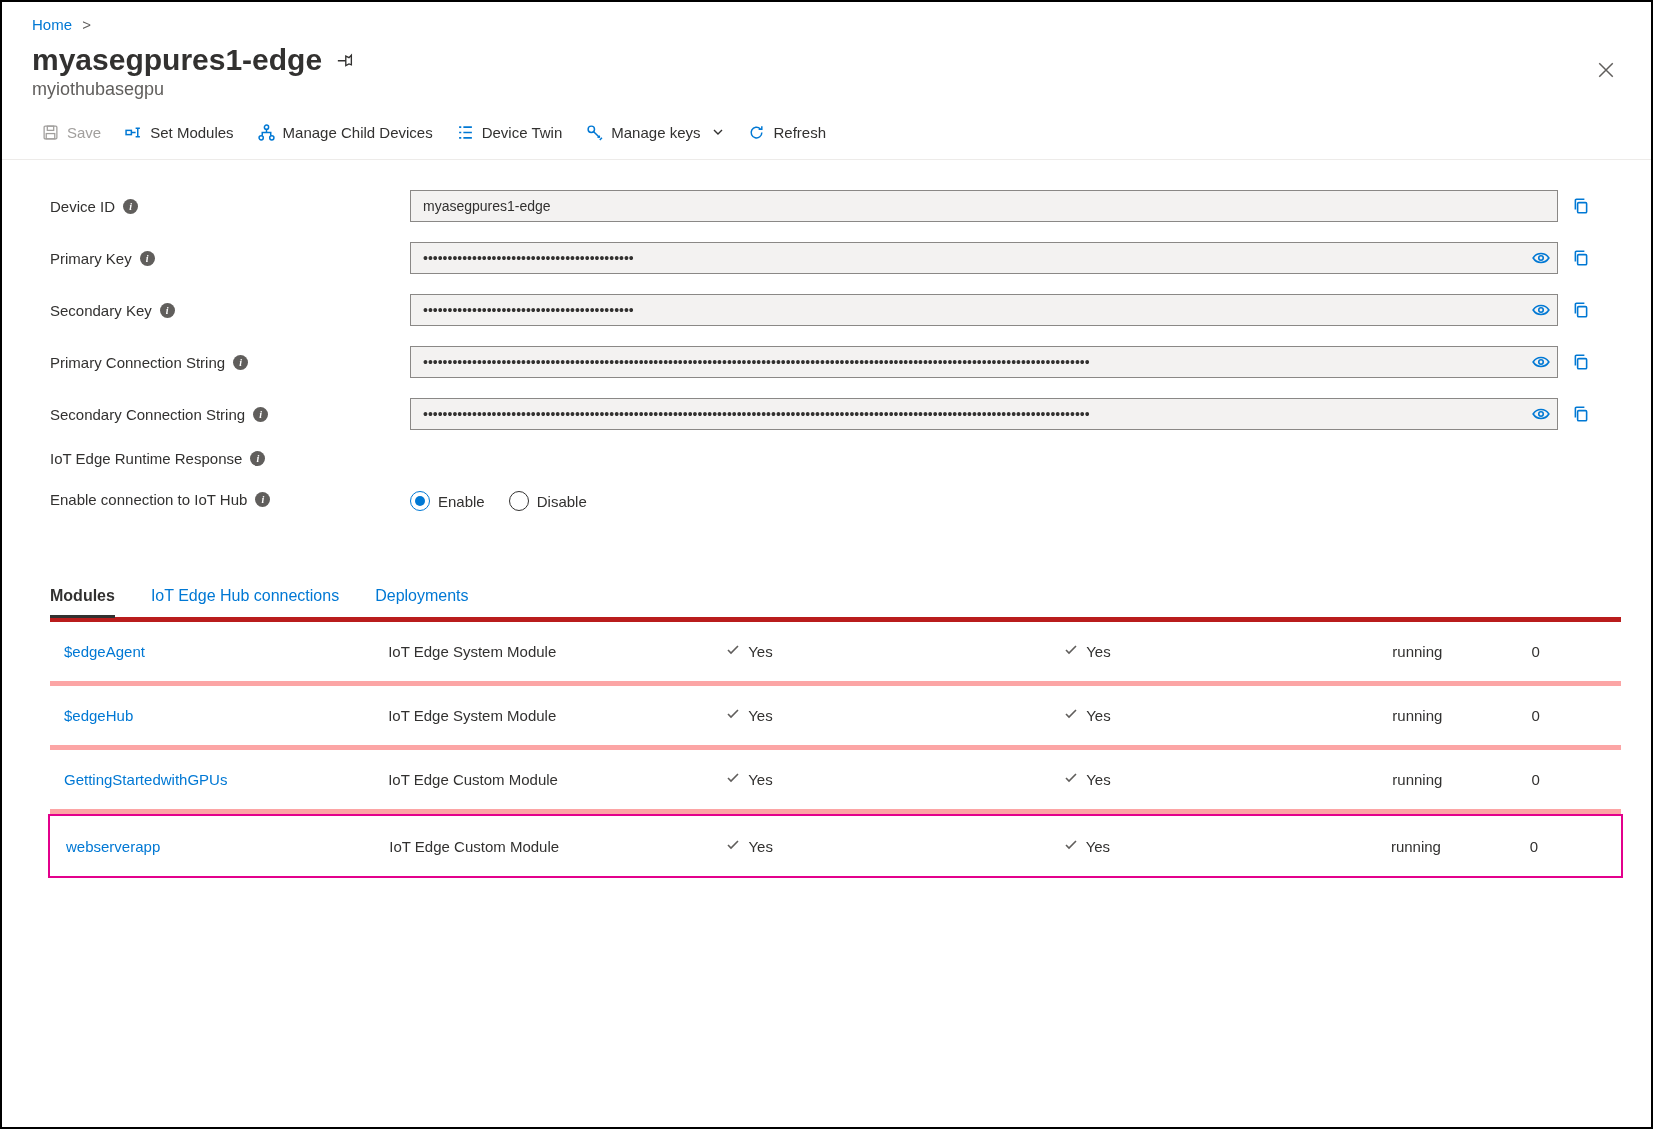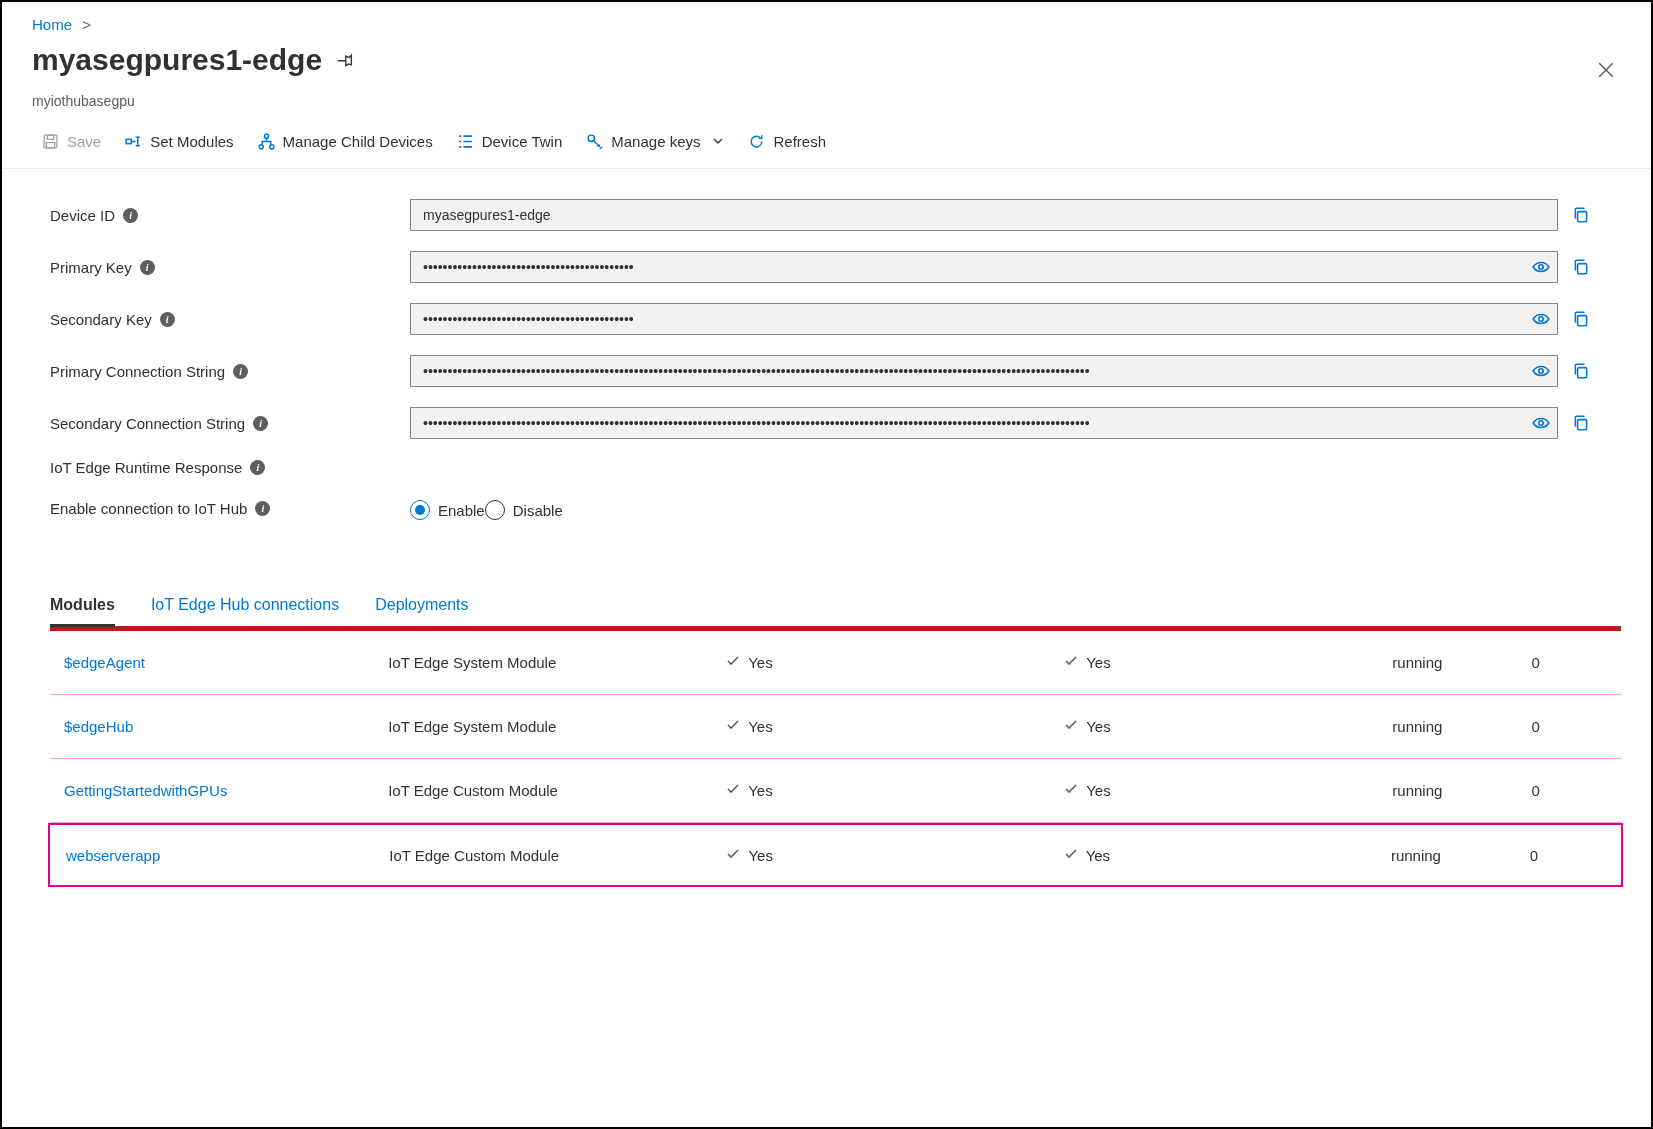--- a/index.html
+++ b/index.html
@@ -6,57 +6,57 @@
   body { font-family: "Segoe UI", -apple-system, sans-serif; font-size: 13px; color: #323130; background: #fff; border: 2px solid #000; width: 1653px; height: 1129px; overflow: hidden; padding: 12px 0 0 0; }
   a { color: #0078d4; text-decoration: none; }
   .breadcrumb { padding: 2px 24px 10px 30px; font-size: 15px; }
   .breadcrumb a { color: #0078d4; }
   .breadcrumb .sep { color: #605e5c; margin: 0 6px; }
   .header { display: flex; align-items: flex-start; justify-content: space-between; padding: 0 30px; }
   .title-wrap { }
   .title-row { display: flex; align-items: center; gap: 14px; }
   h1 { font-size: 30px; font-weight: 600; color: #323130; }
   .pin-icon { width: 18px; height: 18px; color: #323130; }
-  .subtitle { font-size: 14px; color: #605e5c; margin-top: 16px; }
+  .subtitle { font-size: 18px; color: #605e5c; margin-top: 2px; }
   .close-btn { font-size: 22px; color: #605e5c; padding: 6px; cursor: pointer; margin-top: 10px; }
   .toolbar { display: flex; align-items: center; gap: 4px; padding: 18px 30px 12px 30px; border-bottom: 1px solid #edebe9; }
   .tb-item { display: inline-flex; align-items: flex-start; gap: 8px; padding: 6px 10px; cursor: pointer; font-size: 15px; color: #323130; }
   .tb-item.disabled { color: #a19f9d; cursor: default; }
   .tb-icon { width: 17px; height: 17px; display: inline-flex; align-items: center; justify-content: center; }
   .tb-icon svg { width: 17px; height: 17px; }
   .chev { margin-left: 4px; }
   .content { padding: 30px 30px 0 48px; }
   .field-row { display: flex; align-items: center; margin-bottom: 20px; }
   .field-label { width: 360px; font-size: 15px; color: #323130; display: flex; align-items: center; gap: 8px; }
   .info-icon { width: 15px; height: 15px; border-radius: 50%; background: #605e5c; color: #fff; font-size: 10px; display: inline-flex; align-items: center; justify-content: center; font-weight: bold; font-style: italic; font-family: serif; }
   .field-input-wrap { flex: 1; display: flex; align-items: center; gap: 14px; max-width: 1180px; }
   .field-input { flex: 1; position: relative; }
   .field-input input { width: 100%; height: 32px; padding: 0 36px 0 12px; border: 1px solid #8a8886; background: #f3f2f1; font-size: 14px; color: #323130; font-family: inherit; }
   .field-input input:read-only { background: #f3f2f1; }
   .reveal-icon { position: absolute; right: 8px; top: 50%; transform: translateY(-50%); color: #0078d4; cursor: pointer; width: 18px; height: 18px; }
   .copy-icon { width: 18px; height: 18px; color: #0078d4; cursor: pointer; }
-  .radio-group { display: flex; align-items: center; padding-top: 4px; }
+  .radio-group { display: flex; align-items: center; gap: 24px; padding-top: 4px; }
   .radio-opt { display: flex; align-items: center; gap: 8px; font-size: 15px; cursor: pointer; }
   .radio-circle { width: 20px; height: 20px; border: 1px solid #323130; border-radius: 50%; display: inline-flex; align-items: center; justify-content: center; }
   .radio-opt.selected .radio-circle { border-color: #0078d4; }
   .radio-dot { width: 10px; height: 10px; border-radius: 50%; background: #0078d4; }
   .tabs-wrap { padding: 50px 30px 0 48px; }
   .tabs { display: flex; gap: 36px; border-bottom: 5px solid #b91c1c; }
   .tab { padding: 6px 0 10px 0; font-size: 16px; color: #0078d4; cursor: pointer; border-bottom: 3px solid transparent; margin-bottom: -1px; }
   .tab.active { color: #323130; font-weight: 600; border-bottom-color: #323130; }
   .table { padding: 0 30px 0 48px; }
   .thead { display: flex; border-bottom: 1px solid #edebe9; padding: 24px 0 14px 0; }
   .th { font-size: 13px; font-weight: 600; color: #323130; text-transform: uppercase; letter-spacing: 0.2px; }
   .col-name { width: 340px; padding-left: 14px; }
   .col-type { width: 340px; }
   .col-spec { width: 340px; }
   .col-rep { width: 330px; }
   .col-runtime { width: 140px; }
   .col-exit { width: 90px; }
-  .trow { display: flex; align-items: center; height: 64px; border-bottom: 1px solid #fca5a5; }
+  .trow { display: flex; align-items: center; height: 64px; border-bottom: 5px solid #fca5a5; }
   .td { font-size: 15px; color: #323130; }
   .td.col-name a { color: #0078d4; }
   .check-yes { display: inline-flex; align-items: center; gap: 8px; }
   .check-yes svg { width: 14px; height: 14px; color: #605e5c; }
   .highlight-row { border: 2px solid #e3008c; border-top: 2px solid #e3008c; margin: 0 -2px; padding: 0 2px; }
 </style>
 </head>
 <body>
 
 <div class="breadcrumb">

